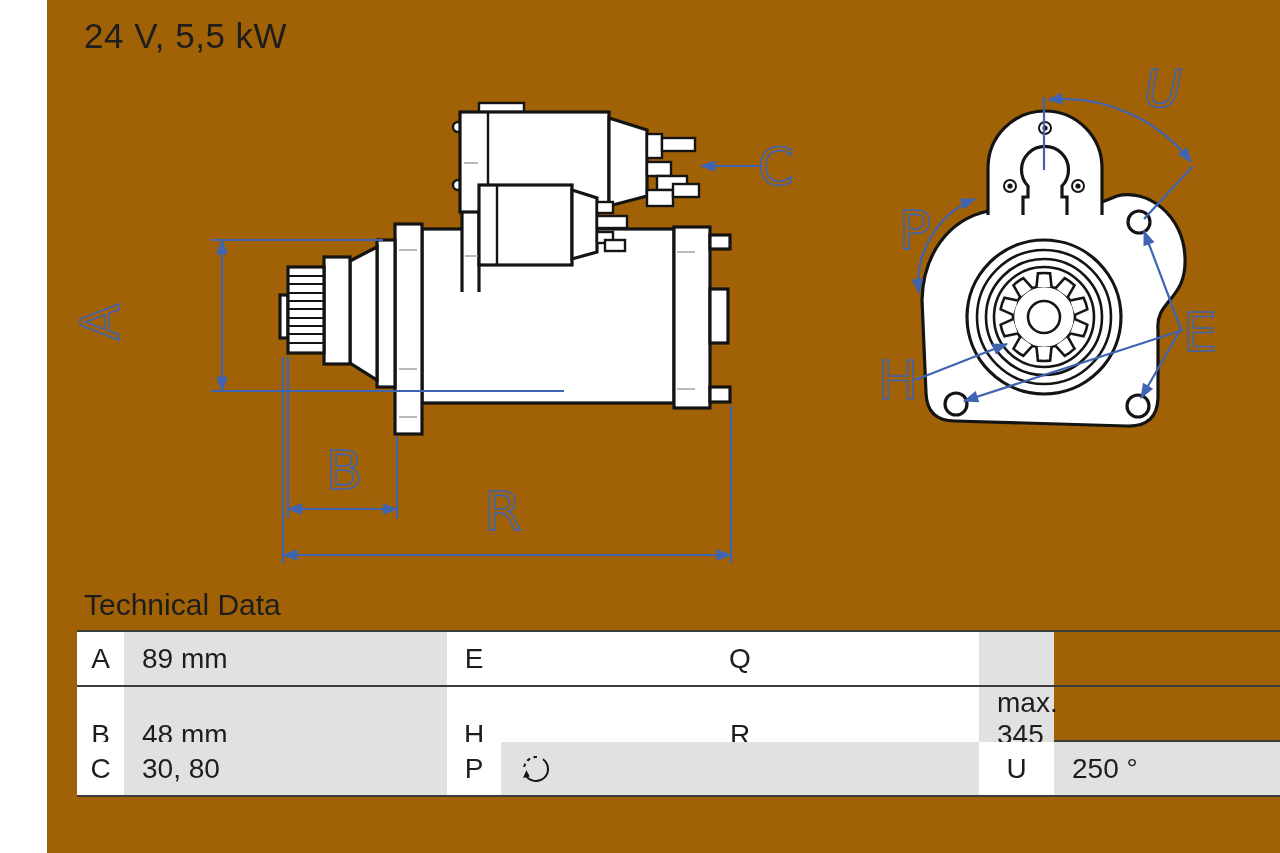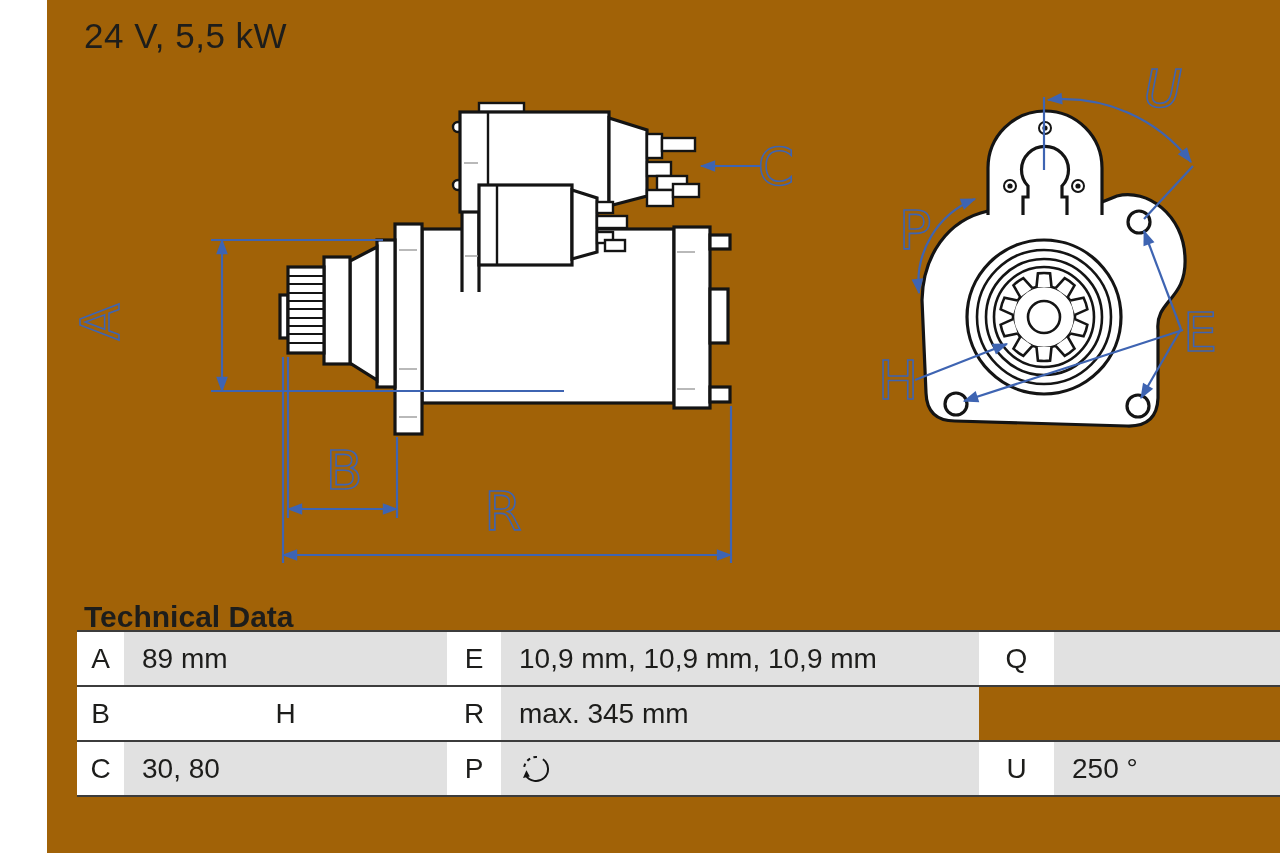--- a/index.html
+++ b/index.html
@@ -1,20 +1,20 @@
 <!DOCTYPE html>
 <html><head>
 <meta charset="utf-8">
 <style>
   html,body{margin:0;padding:0;background:#fff;}
   .stage{position:relative;width:1280px;height:853px;background:#a16207;overflow:hidden;
          font-family:"Liberation Sans",sans-serif;color:#1d1d1b;margin-left:47px;}
   .title{position:absolute;left:37px;top:16px;font-size:35px;font-weight:500;letter-spacing:.5px;}
   .drawing{position:absolute;left:0;top:0;}
-  .section-heading{position:absolute;left:37px;top:600px;font-size:30px;font-weight:700;}
+  .section-heading{position:absolute;left:37px;top:588px;font-size:30px;font-weight:400;}
   .tbl{position:absolute;left:30px;top:630px;width:1223px;border-top:2px solid #3c3c3c;}
   .tr{display:grid;grid-template-columns:47px 323px 54px 478px 75px 1fr;
       height:53px;border-bottom:2px solid #3c3c3c;align-items:center;}
   .th{font-size:28px;text-align:center;background:#fff;height:100%;display:flex;align-items:center;justify-content:center;}
   .td{font-size:28px;background:#e1e1e1;height:100%;display:flex;align-items:center;padding-left:18px;box-sizing:border-box;}
 </style>
 </head>
 <body>
 
 <div class="stage">
@@ -209,26 +209,26 @@
     </g>
   </svg>
 
   <div class="section-heading">Technical Data</div>
 
   <div class="tbl">
     <div class="tr">
       <div class="th">A</div>
       <div class="td">89 mm</div>
       <div class="th">E</div>
-      <div class="td">10,9 mm, 10,9 mm, 10,9 mm</div>
       <div class="th">Q</div>
       <div class="td"></div>
     </div>
     <div class="tr">
       <div class="th">B</div>
+      <div class="td">48 mm</div>
       <div class="th">H</div>
       <div class="th">R</div>
       <div class="td">max. 345 mm</div>
     </div>
     <div class="tr">
       <div class="th">C</div>
       <div class="td">30, 80</div>
       <div class="th">P</div>
       <div class="td">
         <svg width="34" height="34" viewBox="0 0 34 34">

